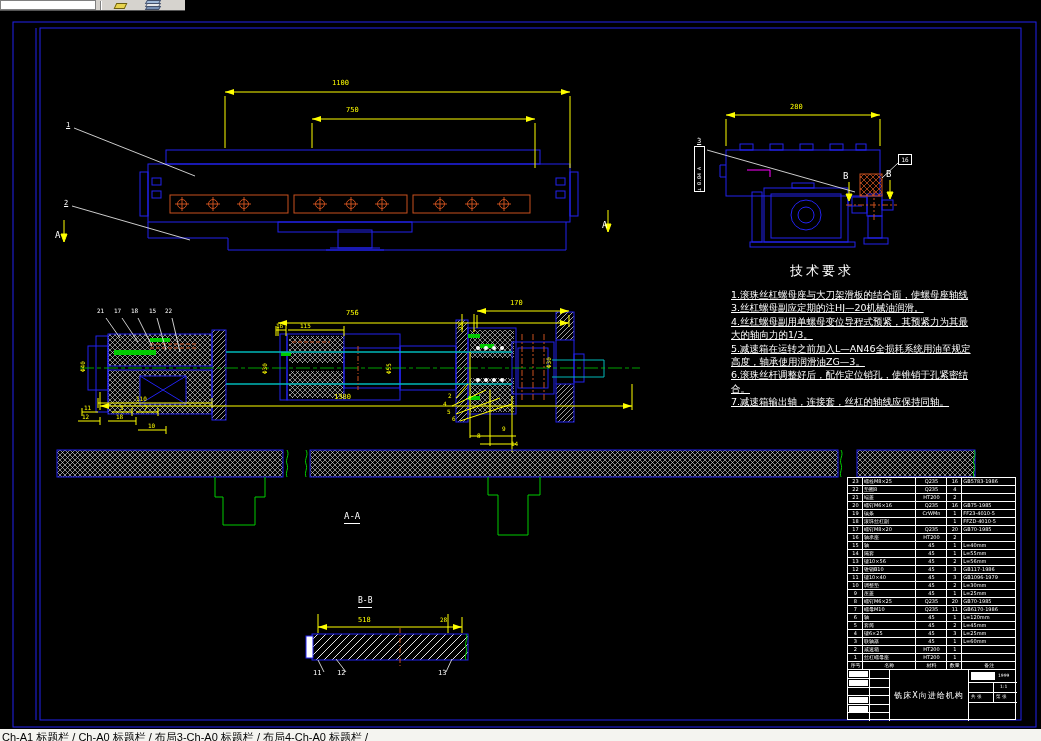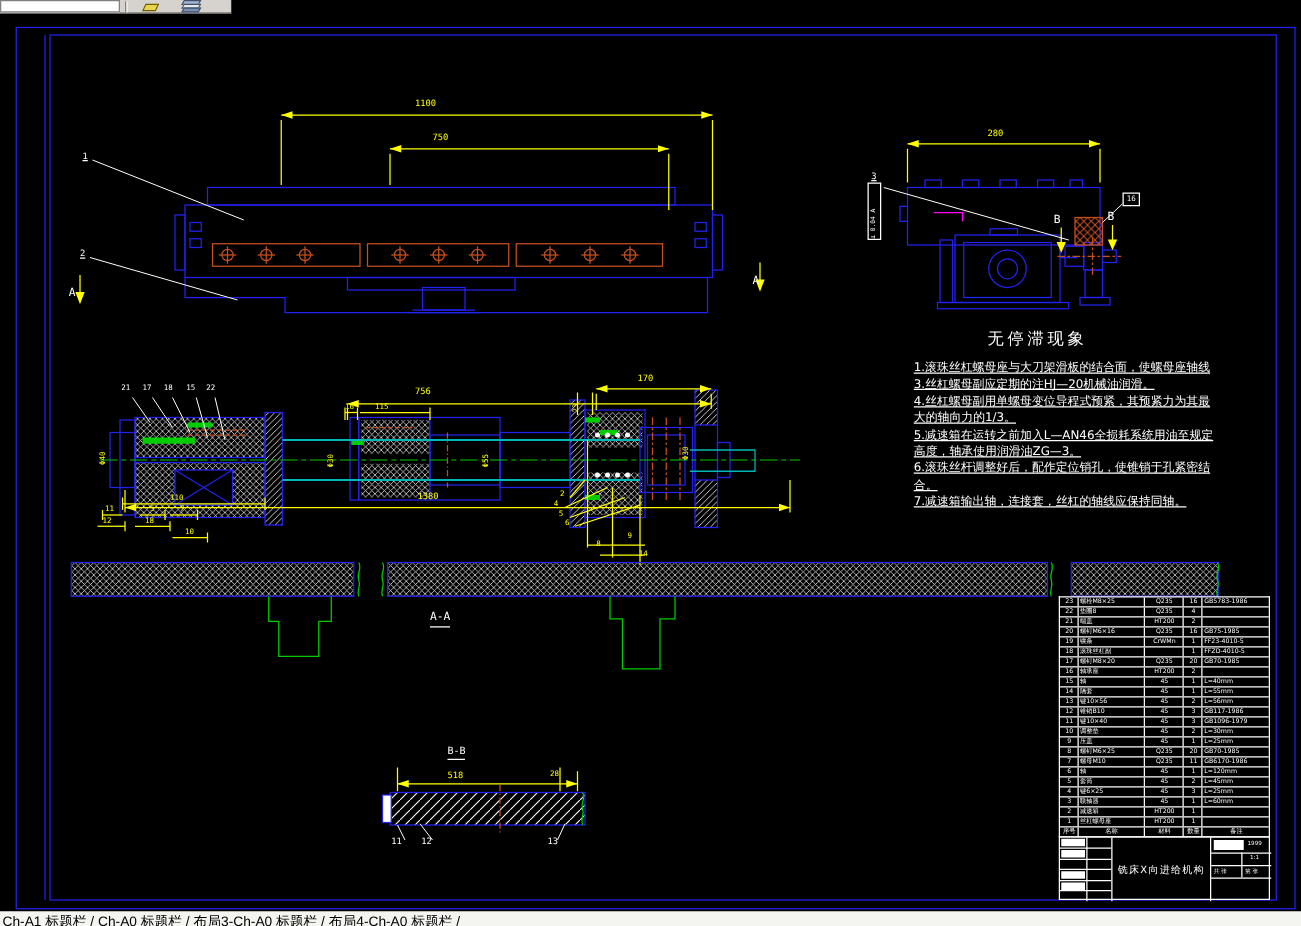--- a/index.html
+++ b/index.html
@@ -346,21 +346,21 @@
       <span>⊥ 0.04 A</span>
     </div>
   <span class="lw s9" style="left:843px;top:172px">B</span>
   <span class="lw s9" style="left:886px;top:170px">B</span>
   <div class="box16">16</div>
   <span class="lw s6" style="left:97px;top:308px">21</span>
   <span class="lw s6" style="left:114px;top:308px">17</span>
   <span class="lw s6" style="left:131px;top:308px">18</span>
   <span class="lw s6" style="left:149px;top:308px">15</span>
   <span class="lw s6" style="left:165px;top:308px">22</span>
-  <span class="lb" style="left:332px;top:310px">756</span>
+  <span class="lb" style="left:346px;top:310px">756</span>
   <span class="lb" style="left:510px;top:300px">170</span>
   <span class="lb" style="left:334px;top:394px">1380</span>
   <span class="lb rot s6" style="left:458px;top:330px">23</span>
   <span class="lb s6" style="left:276px;top:323px">16</span>
   <span class="lb s6" style="left:300px;top:323px">115</span>
   <span class="lb rot s6" style="left:80px;top:372px">Φ40</span>
   <span class="lb rot s6" style="left:262px;top:374px">Φ30</span>
   <span class="lb rot s6" style="left:386px;top:374px">Φ55</span>
   <span class="lb rot s6" style="left:546px;top:368px">Φ30</span>
   <span class="lb s6" style="left:136px;top:396px">110</span>
@@ -370,29 +370,29 @@
   <span class="lb s6" style="left:82px;top:414px">12</span>
   <span class="lb s6" style="left:116px;top:414px">18</span>
   <span class="lb s6" style="left:148px;top:423px">10</span>
   <span class="lb s6" style="left:448px;top:393px">2</span>
   <span class="lb s6" style="left:443px;top:401px">4</span>
   <span class="lb s6" style="left:447px;top:409px">5</span>
   <span class="lb s6" style="left:452px;top:416px">6</span>
   <span class="lb s6" style="left:477px;top:433px">8</span>
   <span class="lb s6" style="left:502px;top:426px">9</span>
   <span class="lb s6" style="left:511px;top:441px">14</span>
-  <span class="lw s9 secx" style="left:344px;top:490px">A-A</span>
+  <span class="lw s9 secx" style="left:344px;top:512px">A-A</span>
   <span class="lw s8 secx" style="left:358px;top:597px">B-B</span>
   <span class="lb" style="left:358px;top:617px">518</span>
   <span class="lb s6" style="left:440px;top:617px">28</span>
   <span class="lw" style="left:313px;top:670px">11</span>
   <span class="lw" style="left:337px;top:670px">12</span>
   <span class="lw" style="left:438px;top:670px">13</span>
 
-  <span class="tech-title">无停滞现象</span>
+  <span class="tech-title">技术要求</span>
   <div class="tech">
       <div class="trl">1.滚珠丝杠螺母座与大刀架滑板的结合面，使螺母座轴线</div>
       <div class="trl">3.丝杠螺母副应定期的注HJ—20机械油润滑。</div>
       <div class="trl">4.丝杠螺母副用单螺母变位导程式预紧，其预紧力为其最</div>
       <div class="trl">大的轴向力的1/3。</div>
       <div class="trl">5.减速箱在运转之前加入L—AN46全损耗系统用油至规定</div>
       <div class="trl">高度，轴承使用润滑油ZG—3。</div>
       <div class="trl">6.滚珠丝杆调整好后，配作定位销孔，使锥销于孔紧密结</div>
       <div class="trl">合。</div>
       <div class="trl">7.减速箱输出轴，连接套，丝杠的轴线应保持同轴。</div>

